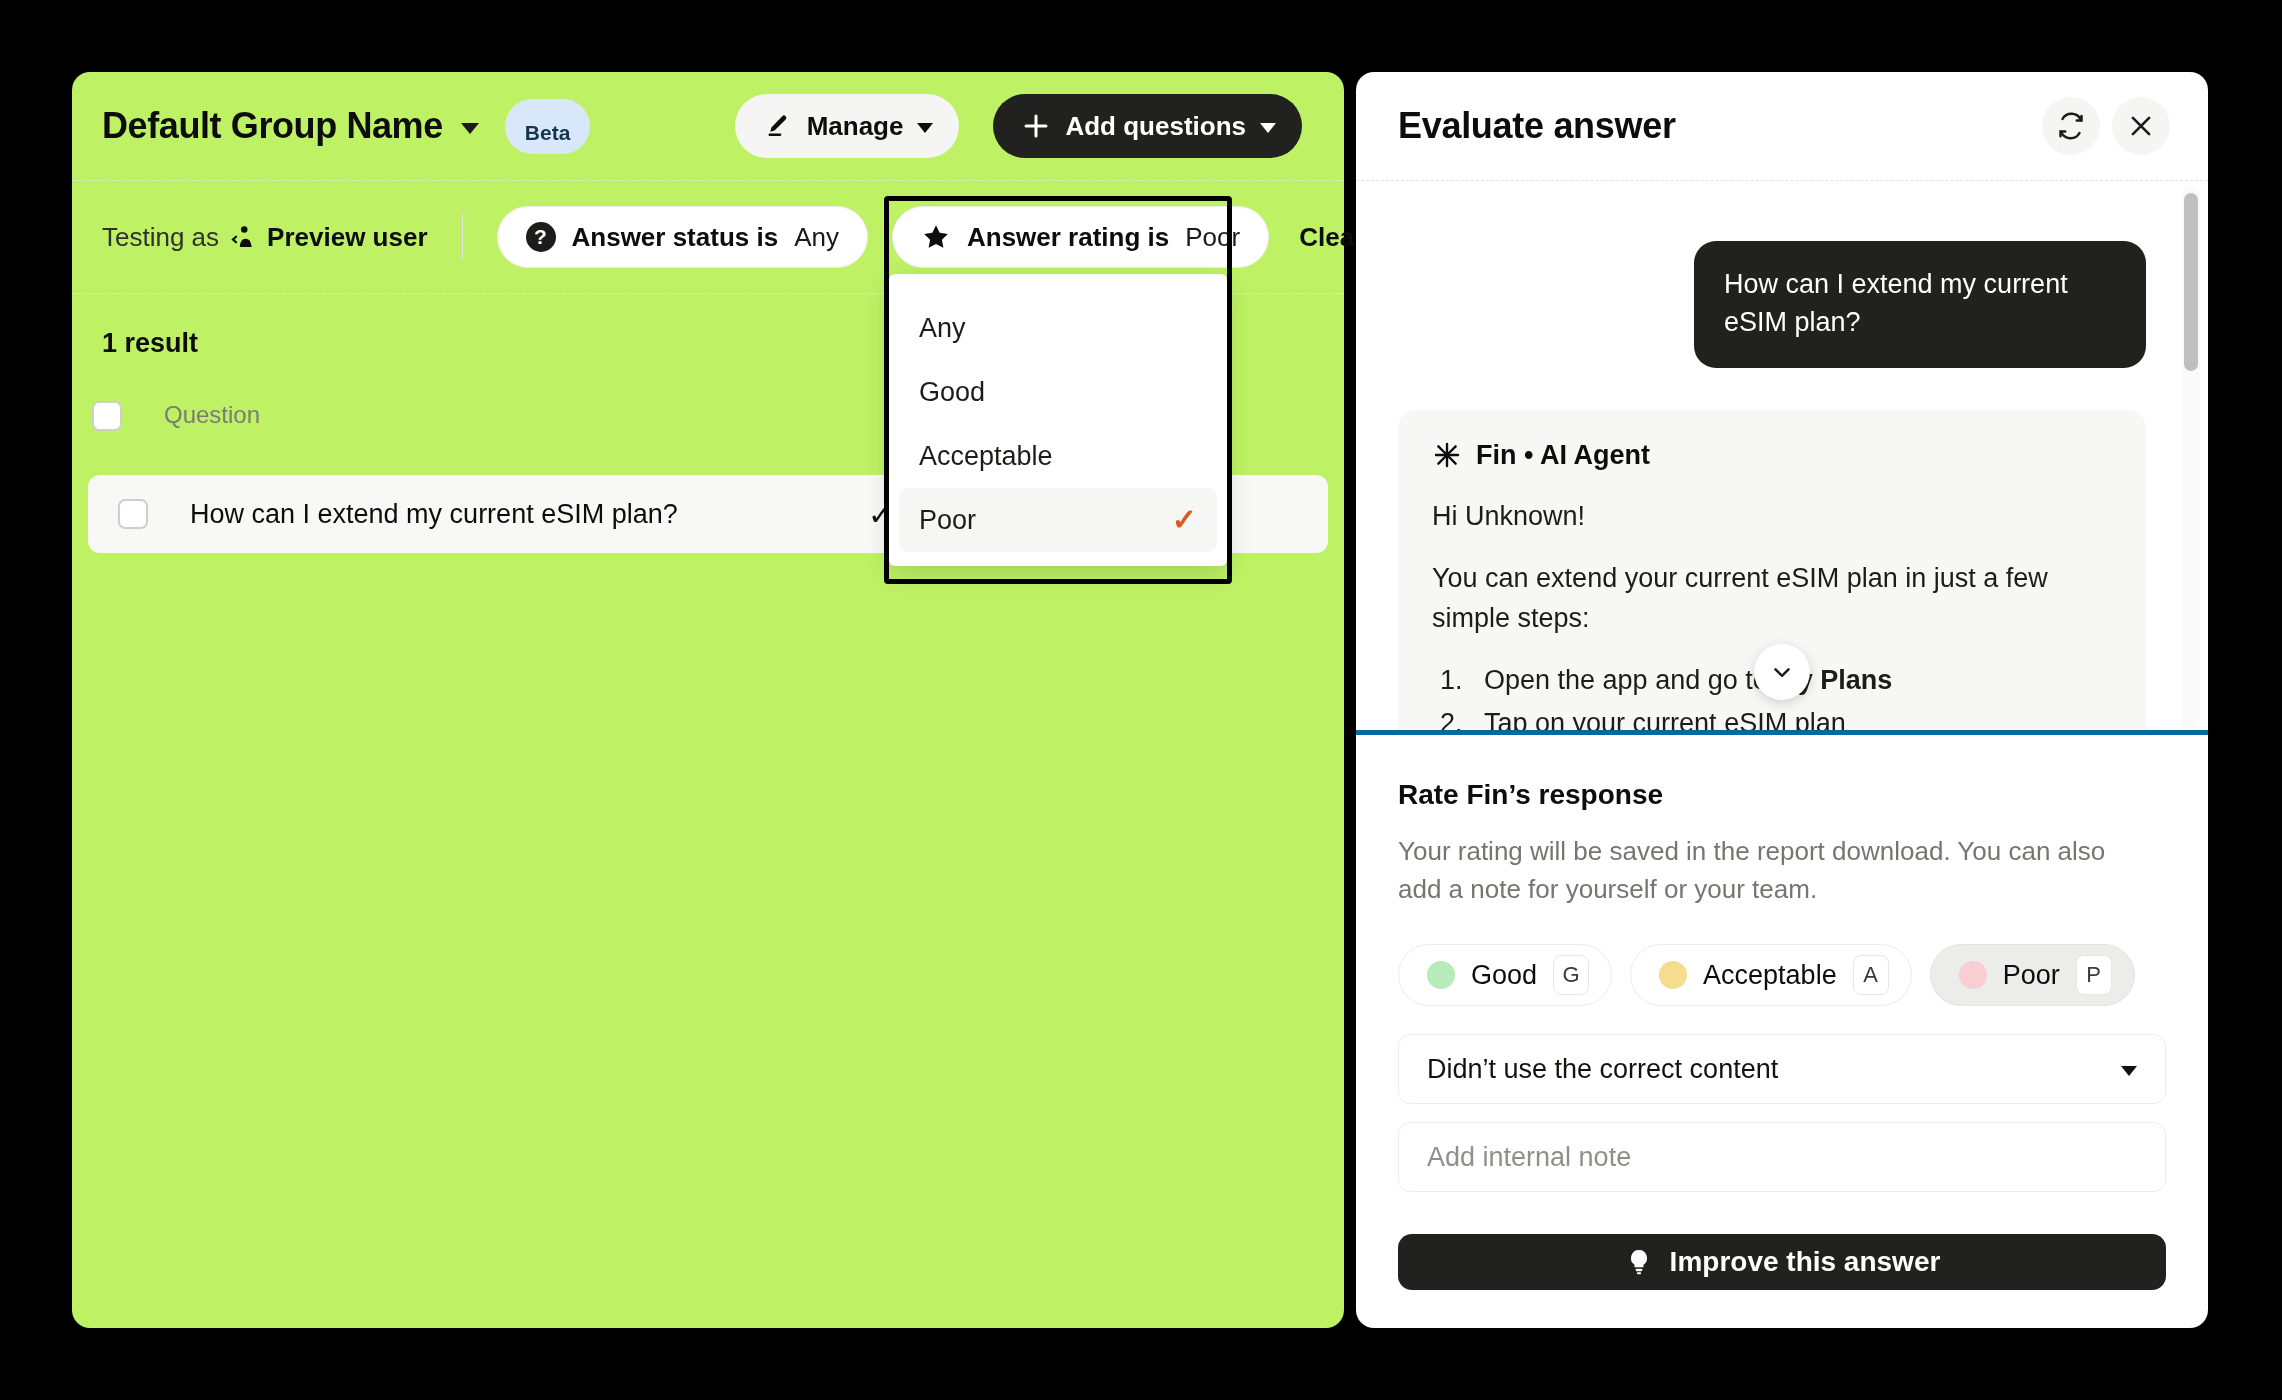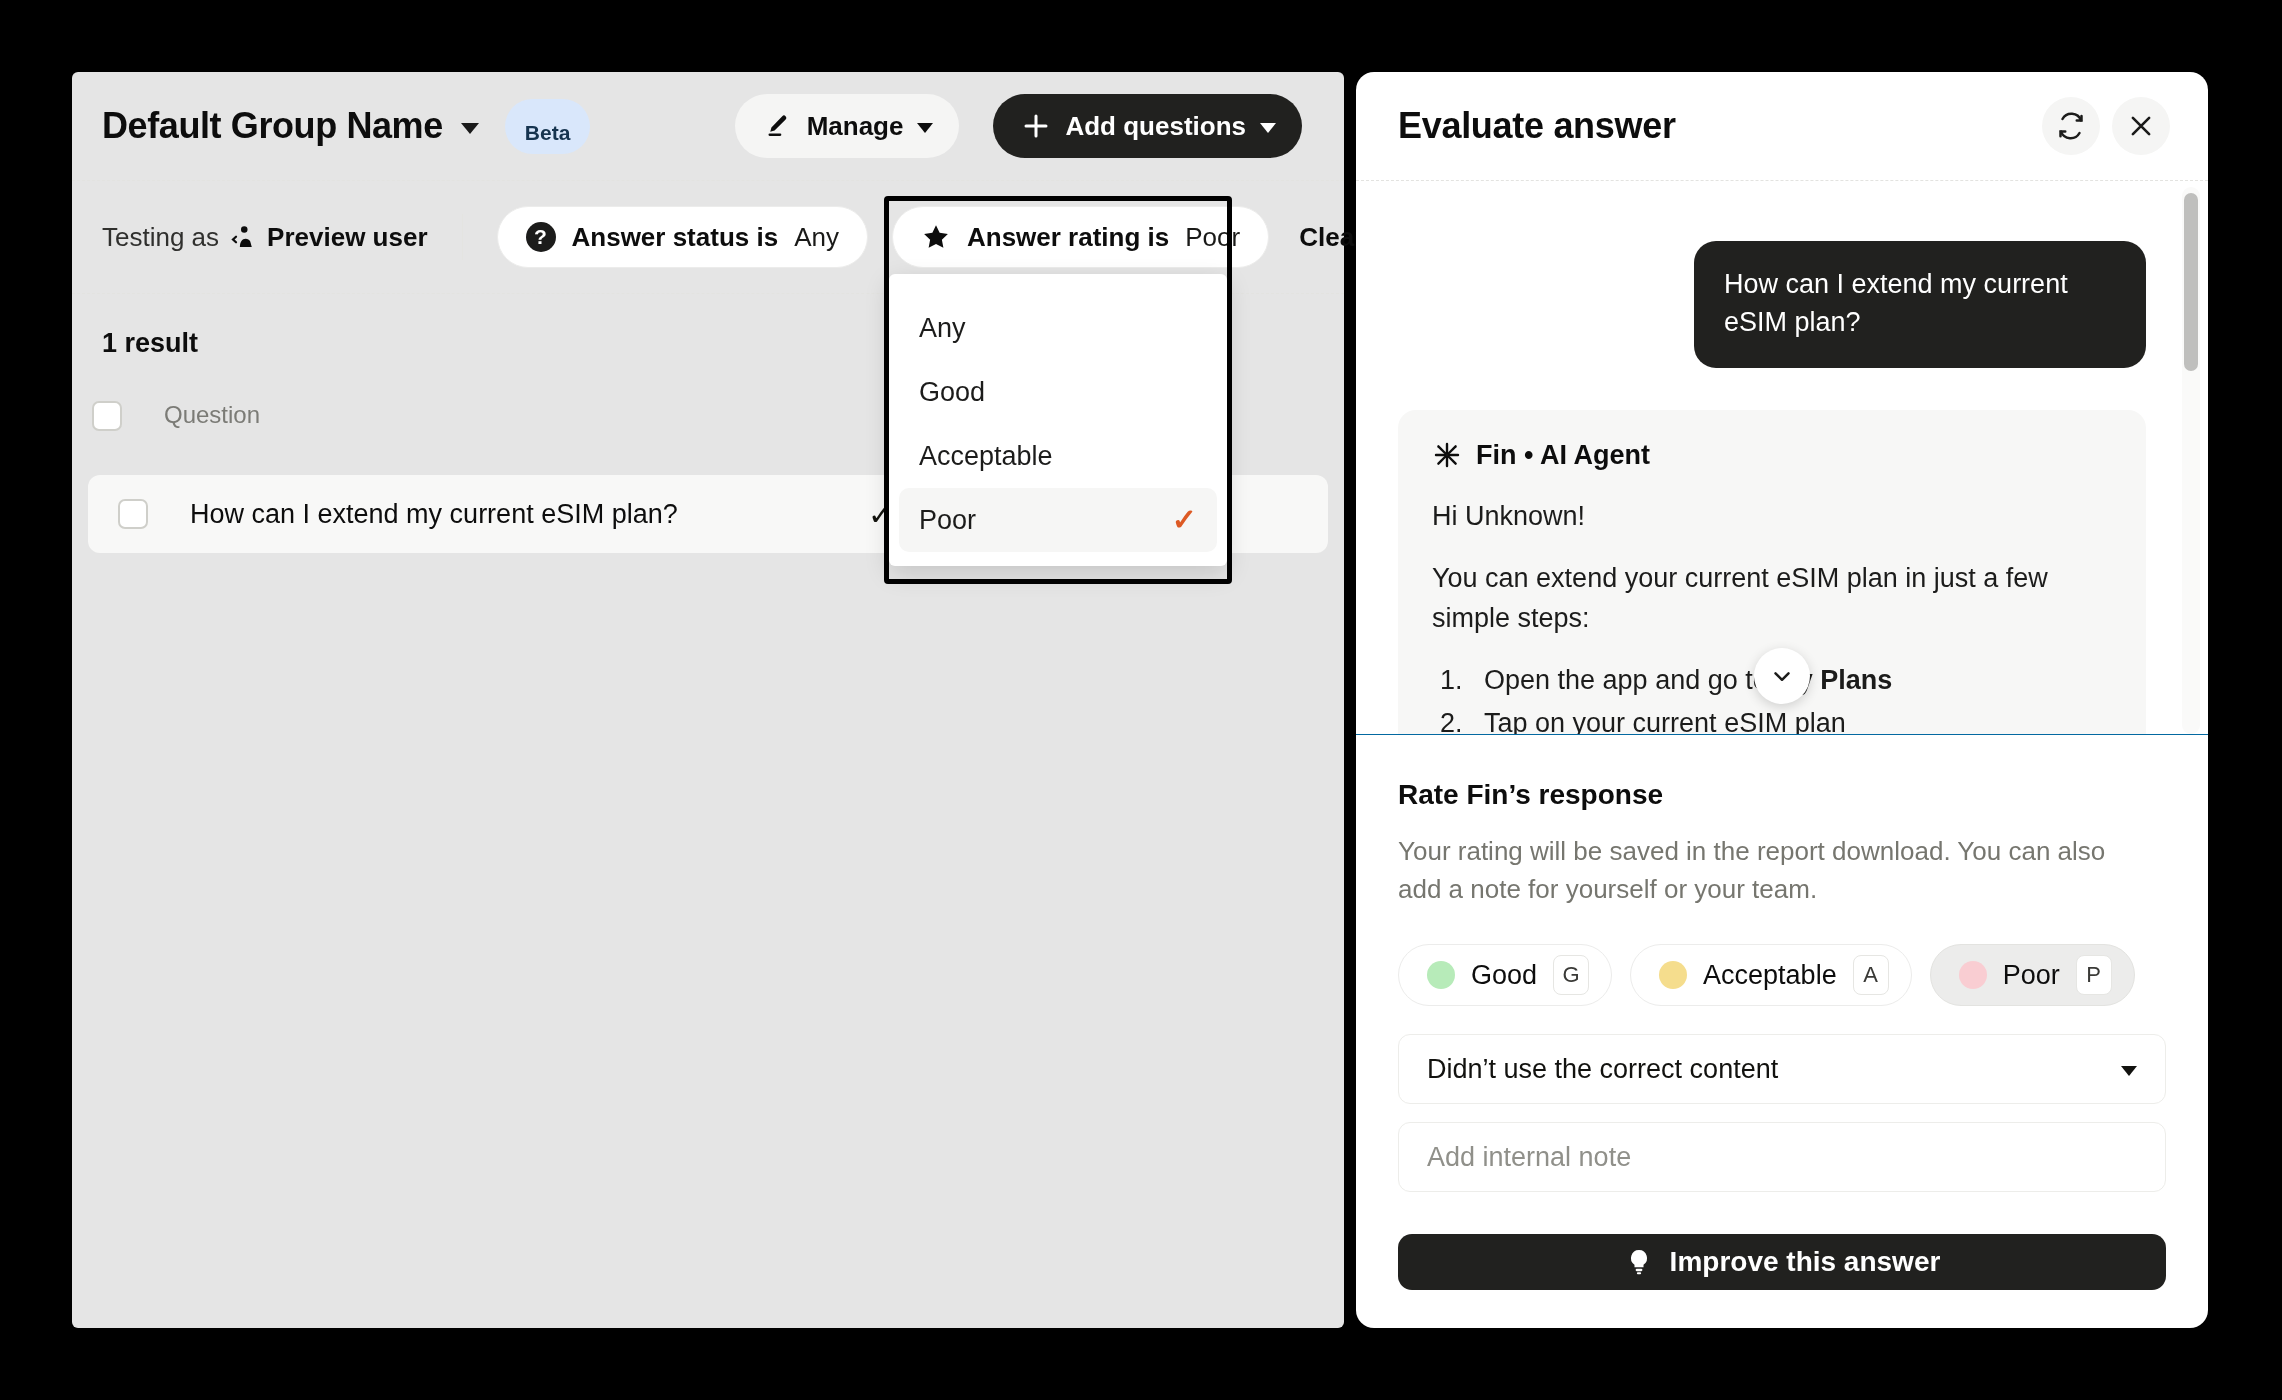--- a/index.html
+++ b/index.html
@@ -19,22 +19,22 @@
     width: 2136px;
     height: 1256px;
     display: flex;
     align-items: stretch;
     gap: 12px;
   }
 
   
   .left-panel {
     width: 1272px;
-    background: #e5e5e5;
-    border-radius: 6px;
+    background: #bef264;
+    border-radius: 18px;
     position: relative;
     overflow: visible;
   }
 
   .lp-header {
     height: 108px;
     display: flex;
     align-items: center;
     padding: 0 42px 0 30px;
     gap: 14px;
@@ -429,21 +429,21 @@
     display: flex;
     align-items: center;
     justify-content: center;
     cursor: pointer;
     z-index: 12;
   }
 
   
   .rate-panel {
     flex: none;
-    border-top: 1px solid #0369a1;
+    border-top: 5px solid #0369a1;
     padding: 44px 42px 0;
   }
   .rate-title {
     font-size: 28px;
     font-weight: bold;
     color: #0d0d0d;
     margin-bottom: 22px;
   }
   .rate-sub {
     font-size: 26px;

